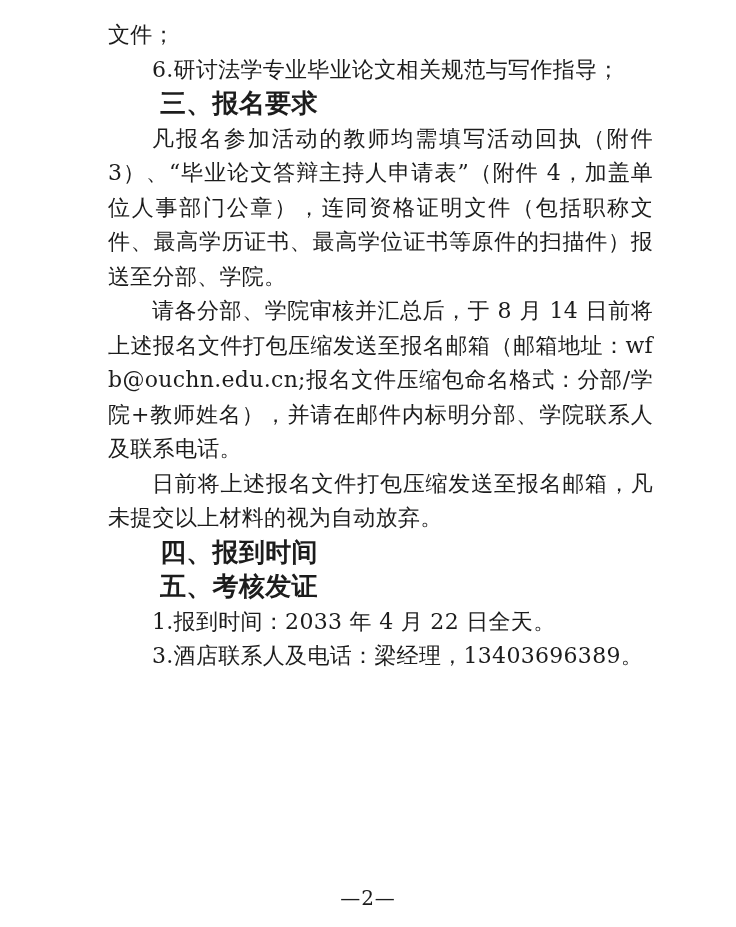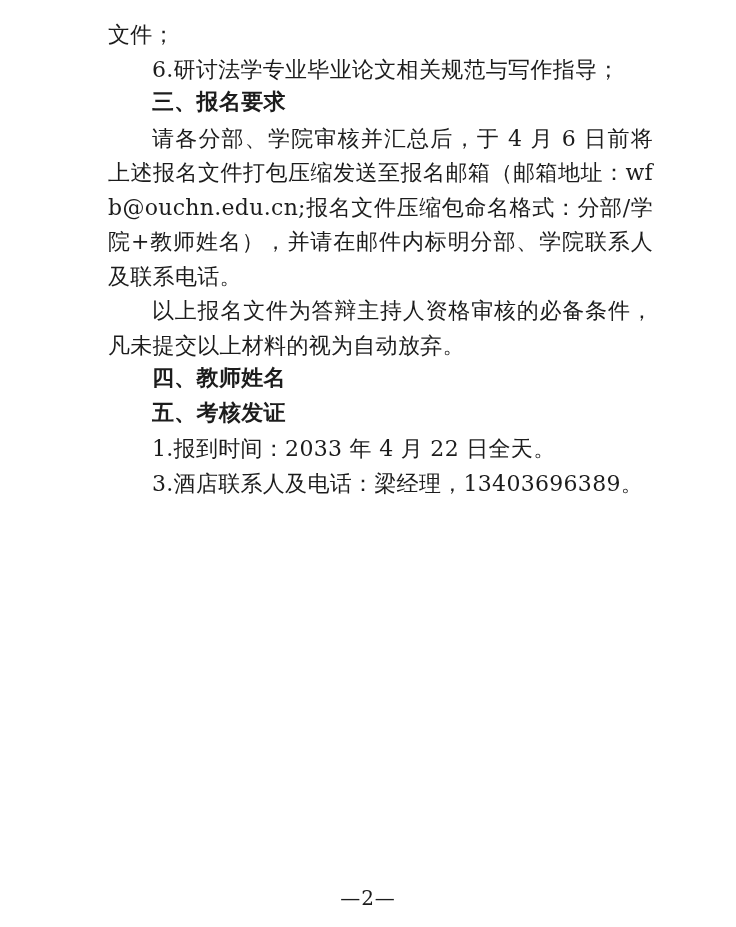--- a/index.html
+++ b/index.html
@@ -30,27 +30,27 @@
     text-justify: inter-ideograph;
     text-indent: 2em;
     letter-spacing: 0.3px;
     word-break: break-all;
   }
   .para.continuation {
     text-indent: 0;
   }
   .section-heading {
     margin: 0;
-    font-size: 22px;
+    font-size: 26px;
     line-height: 34.5px;
     font-weight: 700;
     text-indent: 2em;
     letter-spacing: 0.3px;
     
-    font-family: Liberation Mono, monospace;
+    font-family: Liberation Serif, serif;
   }
   .page-number {
     position: absolute;
     left: 0;
     right: 0;
     top: 886px;
     text-align: center;
     font-size: 20px;
     line-height: 24px;
     letter-spacing: 1px;
@@ -63,26 +63,27 @@
 <div class="page">
   <div class="doc-body">
 
     <p class="para continuation">文件；</p>
 
     <p class="para">6.研讨法学专业毕业论文相关规范与写作指导；</p>
 
 
     <div>
       <h2 class="section-heading">三、报名要求</h2>
-      <p class="para">请各分部、学院审核并汇总后，于 4 月 6 日前将上述报名文件打包压缩发送至报名邮箱（邮箱地址：wfb@ouchn.edu.cn;报名文件压缩包命名格式：分部/学院+教师姓名），并请在邮件内标明分部、学院联系人及联系电话。</p>
-      <p class="para">以上报名文件为答辩主持人资格审核的必备条件，凡未提交以上材料的视为自动放弃。</p>
+      <p class="para">凡报名参加活动的教师均需填写活动回执（附件 3）、“毕业论文答辩主持人申请表”（附件 4，加盖单位人事部门公章），连同资格证明文件（包括职称文件、最高学历证书、最高学位证书等原件的扫描件）报送至分部、学院。</p>
+      <p class="para">请各分部、学院审核并汇总后，于 8 月 14 日前将上述报名文件打包压缩发送至报名邮箱（邮箱地址：wfb@ouchn.edu.cn;报名文件压缩包命名格式：分部/学院+教师姓名），并请在邮件内标明分部、学院联系人及联系电话。</p>
+      <p class="para">日前将上述报名文件打包压缩发送至报名邮箱，凡未提交以上材料的视为自动放弃。</p>
     </div>
 
     <div>
-      <h2 class="section-heading">四、教师姓名</h2>
+      <h2 class="section-heading">四、报到时间</h2>
     </div>
 
     <div>
       <h2 class="section-heading">五、考核发证</h2>
       <p class="para">1.报到时间：2033 年 4 月 22 日全天。</p>
       <p class="para">3.酒店联系人及电话：梁经理，13403696389。</p>
 
     </div>
 
   </div>

